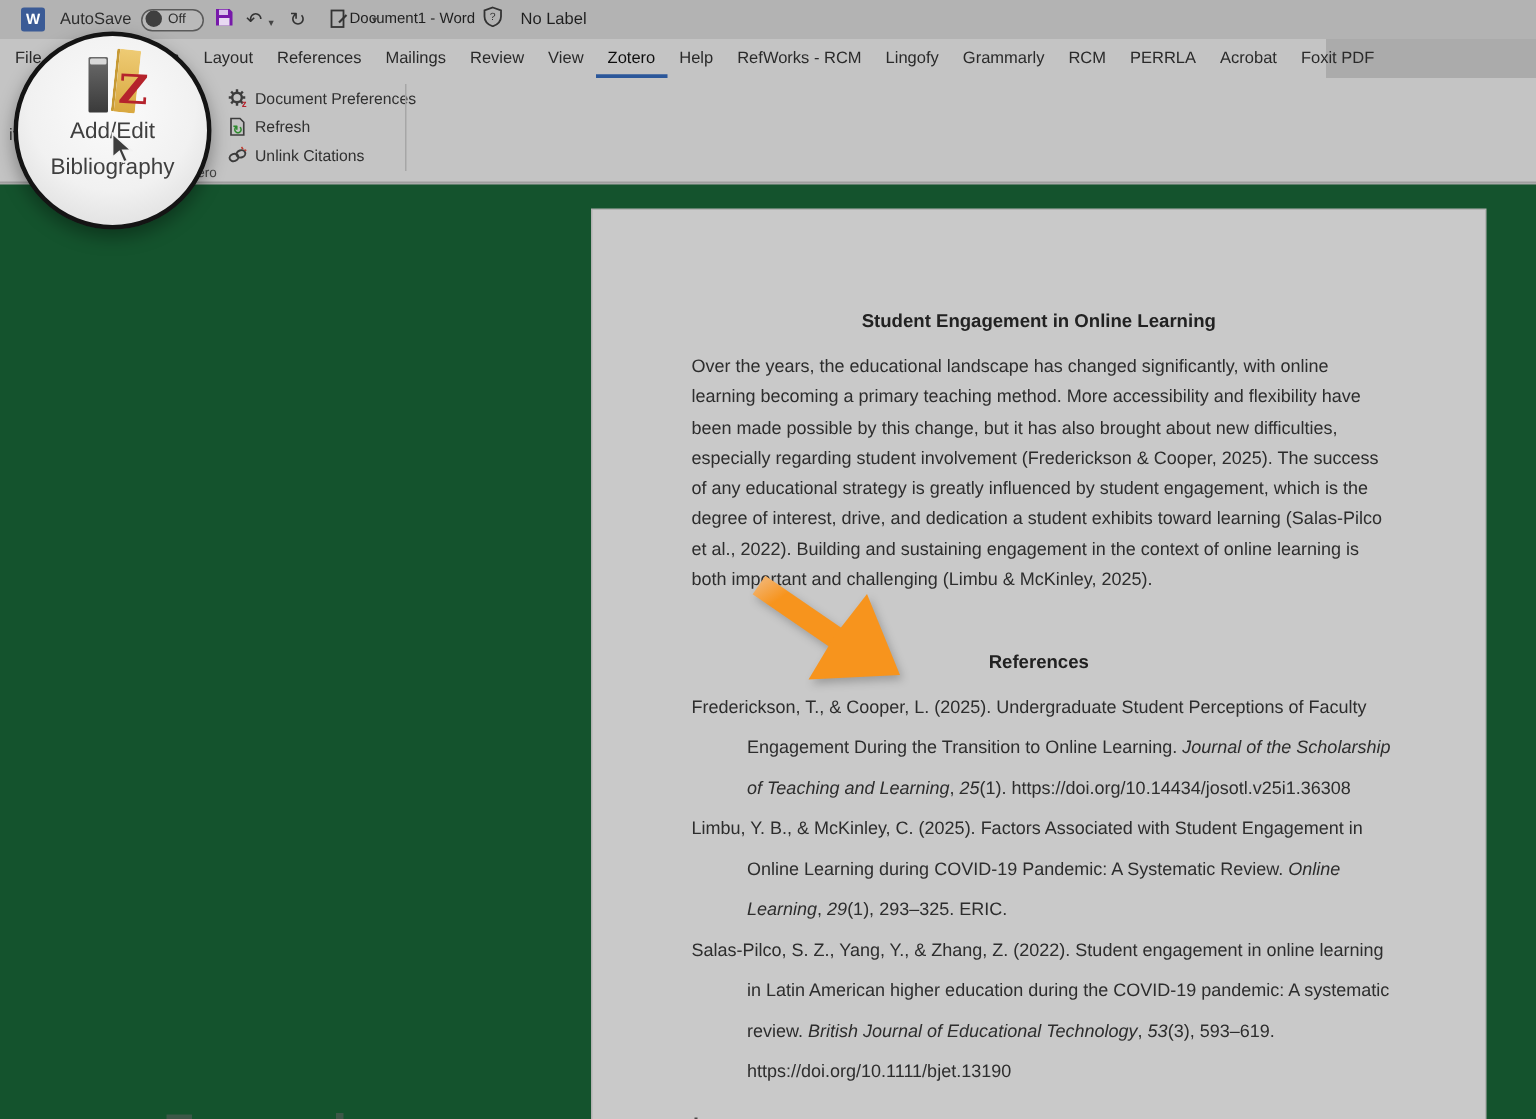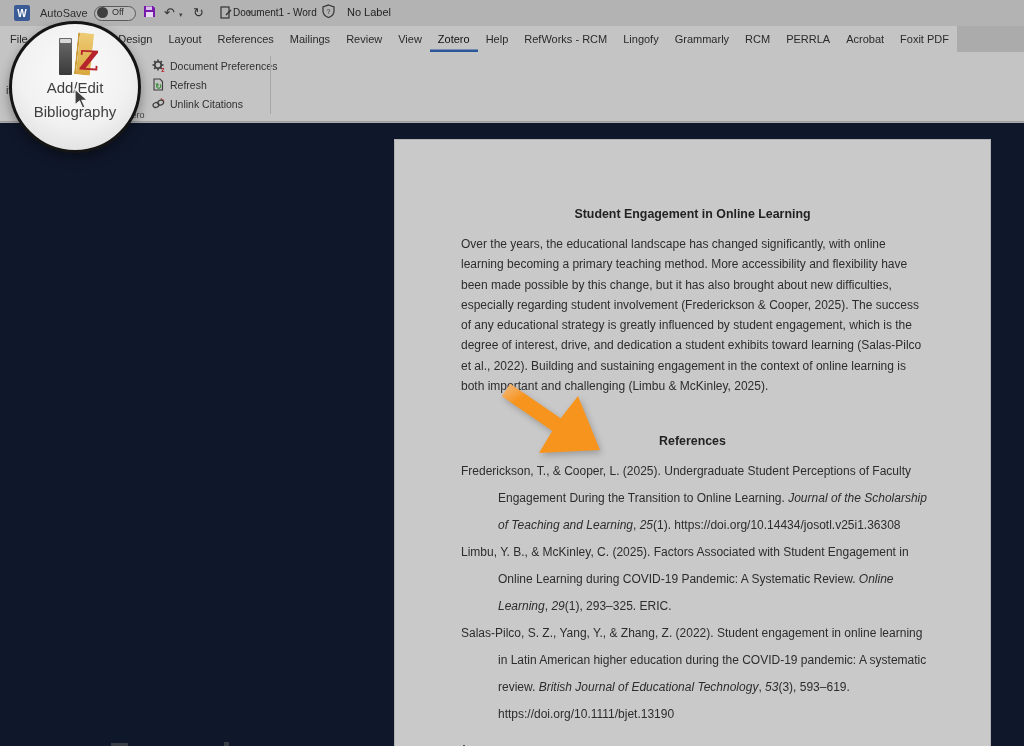--- a/index.html
+++ b/index.html
@@ -23,39 +23,39 @@
   .qat-caret { position:absolute; font-size:7px; color:#444; }
   .doc-title { position:absolute; left:233px; top:7px; font-size:10px; color:#1f1f1f; }
   .label-badge { position:absolute; left:322px; top:4px; display:flex; align-items:center;
                  gap:12px; font-size:11px; color:#1f1f1f; }
   .search-box { position:absolute; left:568px; top:3px; width:272px; height:19px;
                 background:#c2c2c2; border:1px solid #8f8f8f; border-radius:3px;
                 display:flex; align-items:center; gap:7px; padding-left:16px; }
   .search-box span.ph { font-size:11px; color:#4f4f4f; }
 
   
-  .tabrow { position:absolute; left:0; top:26px; width:957px; height:26px;
+  .tabrow { position:absolute; left:0; top:26px; width:884px; height:26px;
             background:#c4c4c4; display:flex; align-items:stretch; padding-left:2px; z-index:2; }
   .tab { padding:0 8px; font-size:11px; color:#2a2a2a; display:flex; align-items:center;
          white-space:nowrap; cursor:default; }
   .tab.active { color:#0f0f0f; box-shadow:inset 0 -2.5px 0 #2b579a; }
   .tab-spacer { width:84px; }
 
   
   .ribbon-body { position:absolute; left:0; top:52px; width:1024px; height:70px;
                  background:#c4c4c4; border-bottom:1px solid #9e9e9e; z-index:2; }
   .zgroup { position:absolute; left:152px; top:4px; }
   .zitem { display:flex; align-items:center; gap:5px; height:19px; font-size:10.5px; color:#303030; }
   .zitem .zicon { width:13px; height:13px; display:inline-flex; }
   .group-divider { position:absolute; left:270px; top:4px; width:1px; height:58px; background:#a6a6a6; }
   .frag-it { position:absolute; left:6px; top:32px; font-size:11px; color:#333; z-index:1; }
   .frag-tero { position:absolute; left:129px; top:58px; font-size:9px; color:#444; z-index:1; }
 
   
-  .canvas { position:absolute; left:0; top:123px; width:1024px; height:623px; background:#0f172a; }
+  .canvas { position:absolute; left:0; top:123px; width:1024px; height:623px; background:#14532d; }
   .page { position:absolute; left:395px; top:17px; width:595px; height:606px;
           background:#c9c9c9; box-shadow:0 0 0 1px #b2b2b2; }
   .doc-title-line { position:absolute; left:0; top:67px; width:100%; text-align:center;
                     font-size:12.4px; font-weight:bold; color:#222; }
   .doc-para { position:absolute; left:66px; top:94px; width:470px; font-size:12px;
               line-height:20.3px; color:#2d2d2d; }
   .refs-heading { position:absolute; left:0; top:294px; width:100%; text-align:center;
                   font-size:12.4px; font-weight:bold; color:#222; }
   .refs-block { position:absolute; left:66px; top:318px; width:468px; }
   .refs-block p { font-size:12px; line-height:27px; color:#2d2d2d;

